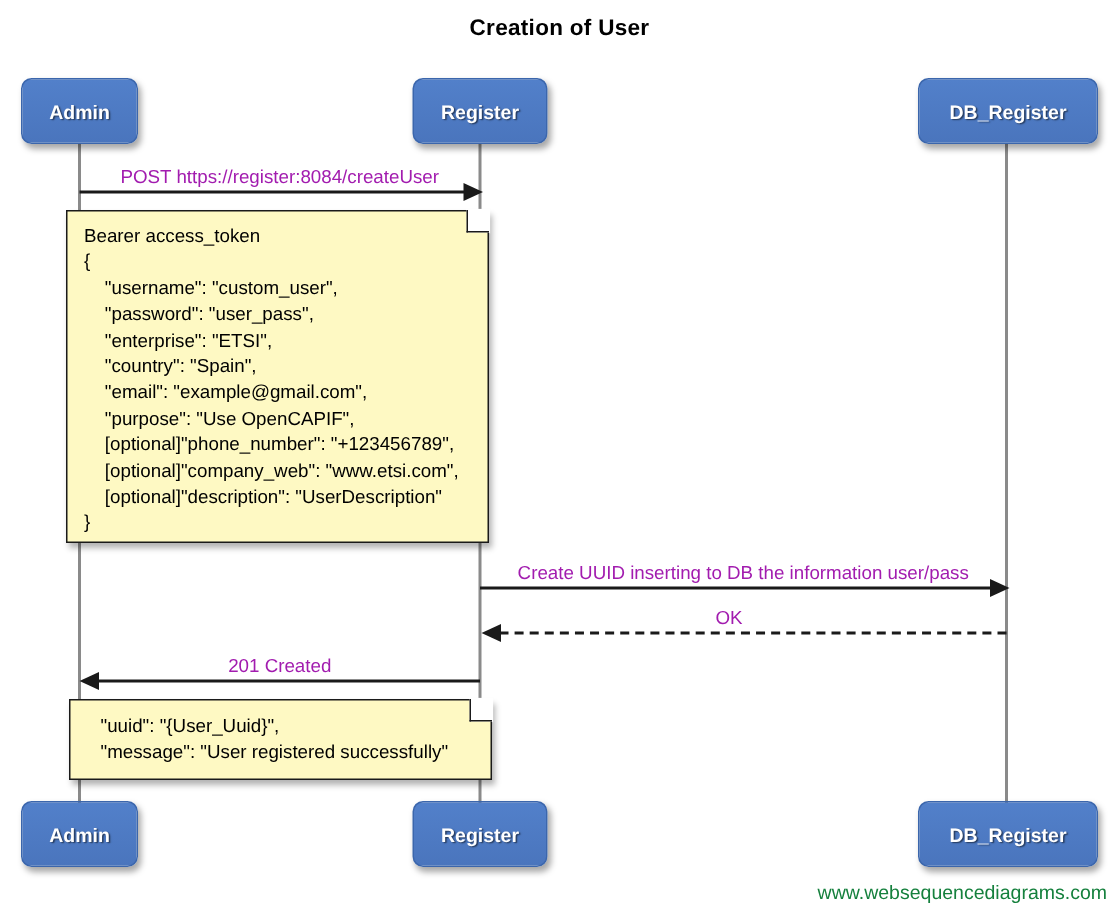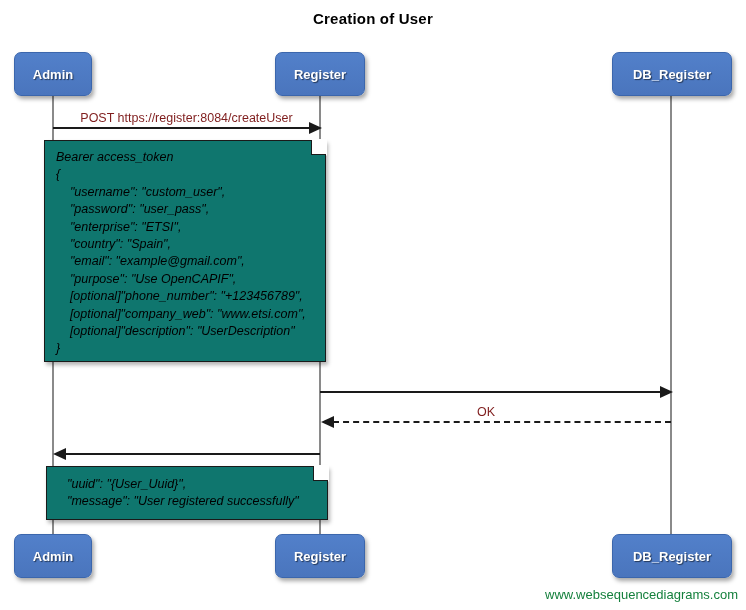--- a/index.html
+++ b/index.html
@@ -87,33 +87,32 @@
   }
   .arrowhead.right {
     border-left: 13px solid #1a1a1a;
   }
   .arrowhead.left {
     border-right: 13px solid #1a1a1a;
   }
   .msg-label {
     position: absolute;
     font-size: 12.5px;
-    color: #7f1d1d;
+    color: #a21caf;
     white-space: nowrap;
     text-align: center;
   }
 
   
   .note {
     position: absolute;
-    background: #0f766e;
+    background: #fef9c3;
     border: 1.5px solid #1a1a1a;
     box-shadow: 2px 3px 4px rgba(0,0,0,0.30);
     box-sizing: border-box;
-    font-style: italic;
   }
   .note-fold {
     position: absolute;
     top: -1px;
     right: -1px;
     width: 15px;
     height: 15px;
     background: #ffffff;
     border-left: 1.5px solid #1a1a1a;
     border-bottom: 1.5px solid #1a1a1a;
@@ -175,27 +174,29 @@
     "enterprise": "ETSI",
     "country": "Spain",
     "email": "example@gmail.com",
     "purpose": "Use OpenCAPIF",
     [optional]"phone_number": "+123456789",
     [optional]"company_web": "www.etsi.com",
     [optional]"description": "UserDescription"
 }</div>
   </div>
 
+  <div class="msg-label" style="left:320px; top:375px; width:351px;">Create UUID inserting to DB the information user/pass</div>
   <div class="msg-line" style="left:320px; top:391px; width:342px;"></div>
   <div class="arrowhead right" style="left:660px; top:386px;"></div>
 
   <div class="msg-label" style="left:320px; top:405px; width:332px;">OK</div>
   <div class="msg-line dashed" style="left:333px; top:421px; width:338px;"></div>
   <div class="arrowhead left" style="left:321px; top:416px;"></div>
 
+  <div class="msg-label" style="left:53px; top:437px; width:267px;">201 Created</div>
   <div class="msg-line" style="left:65px; top:453px; width:255px;"></div>
   <div class="arrowhead left" style="left:53px; top:448px;"></div>
 
   <div class="note" style="left:46px; top:466px; width:282px; height:54px;">
     <div class="note-fold-mask"></div>
     <div class="note-fold"></div>
     <div class="note-text" style="padding-left:20px; padding-top:9px;">"uuid": "{User_Uuid}",
 "message": "User registered successfully"</div>
   </div>
 

